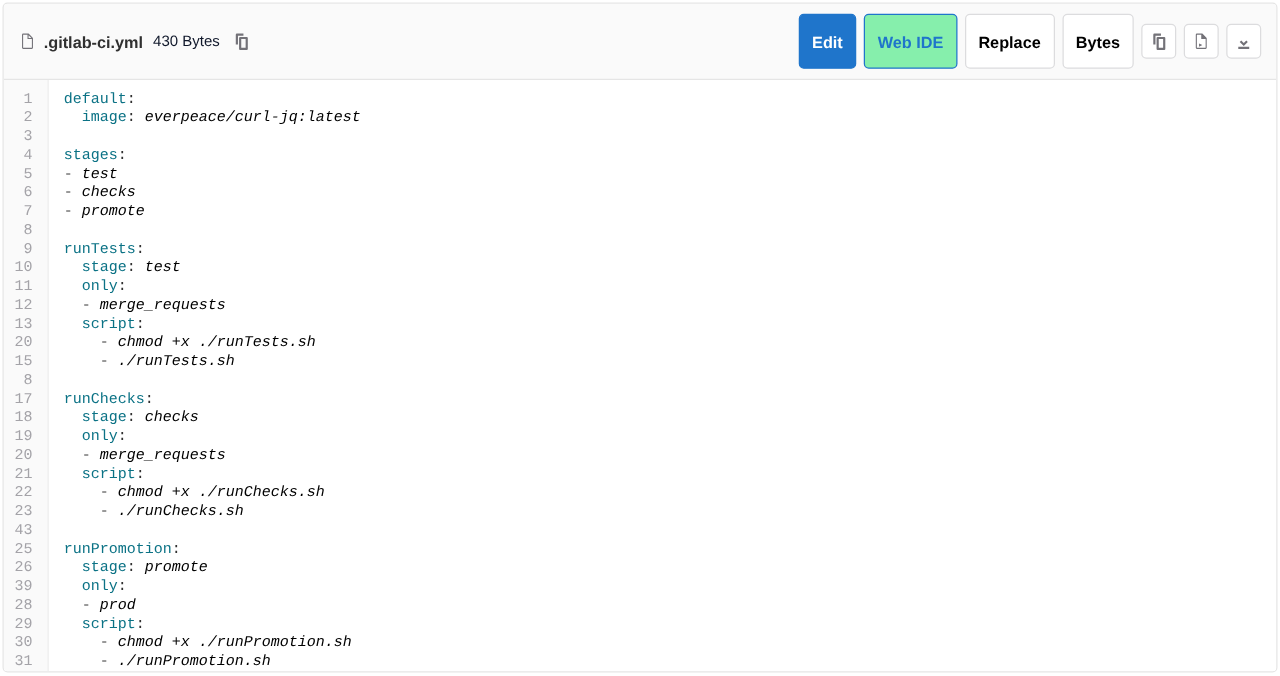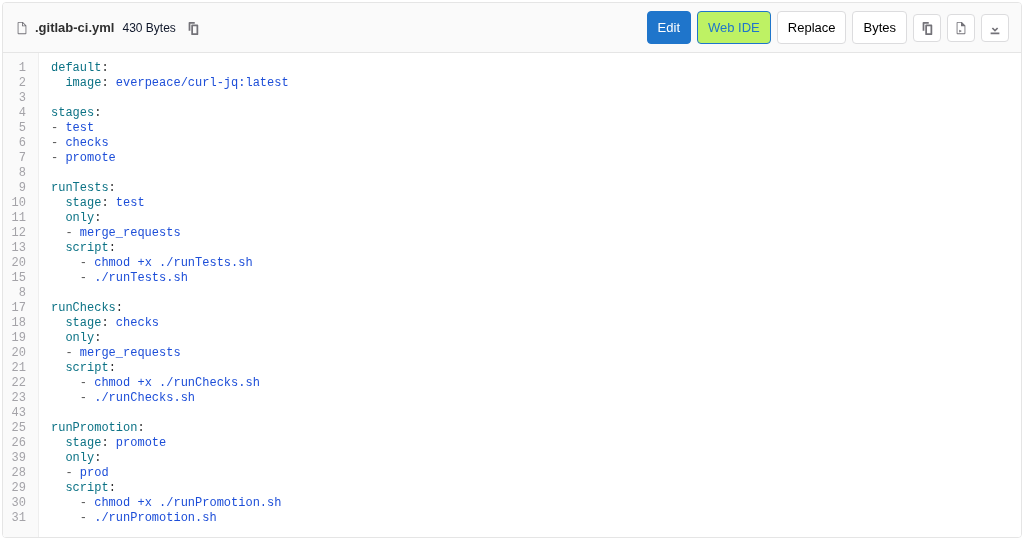--- a/index.html
+++ b/index.html
@@ -45,39 +45,40 @@
     border-radius: 4px;
     background: #fff;
     display: inline-flex;
     align-items: center;
     justify-content: center;
     cursor: pointer;
   }
   .icon-btn.ghost { border: none; background: transparent; width: 22px; height: 22px; }
   .icon-btn svg { fill: #737278; }
   .btn {
-    height: 33px;
+    height: 44px;
     padding: 0 10px;
     border-radius: 4px;
     border: 1px solid #dcdcde;
     background: #fff;
     font-size: 13px;
     cursor: pointer;
     display: inline-flex;
     align-items: center;
+    font-weight: bold;
   }
   .btn.primary {
     background: #1f75cb;
     border-color: #1f75cb;
     color: #fff;
   }
   .btn.outline-primary {
     color: #1f75cb;
     border-color: #1f75cb;
-    background: #bef264;
+    background: #86efac;
   }
   .actions { display: flex; gap: 6px; align-items: center; }
   .code-wrap {
     display: flex;
     font-family: "SFMono-Regular", Consolas, "Liberation Mono", Menlo, monospace;
     font-size: 12px;
     line-height: 1.25;
     flex: 1;
     overflow: auto;
     background: #fff;
@@ -90,21 +91,21 @@
     border-right: 1px solid #eee;
     user-select: none;
     min-width: 36px;
   }
   .gutter .ln { padding: 0 4px; }
   .code {
     padding: 8px 12px;
     white-space: pre;
   }
   .key { color: #0b7285; text-align: right; } 
-  .str { color: #1d4ed8; } 
+  .str { color: #000000; font-style: italic; } 
   .dash { color: #555; }
 </style>
 </head>
 <body>
 
 <div class="panel">
 
   <div class="file-header">
     <div class="left">
       <span class="file-icon">

